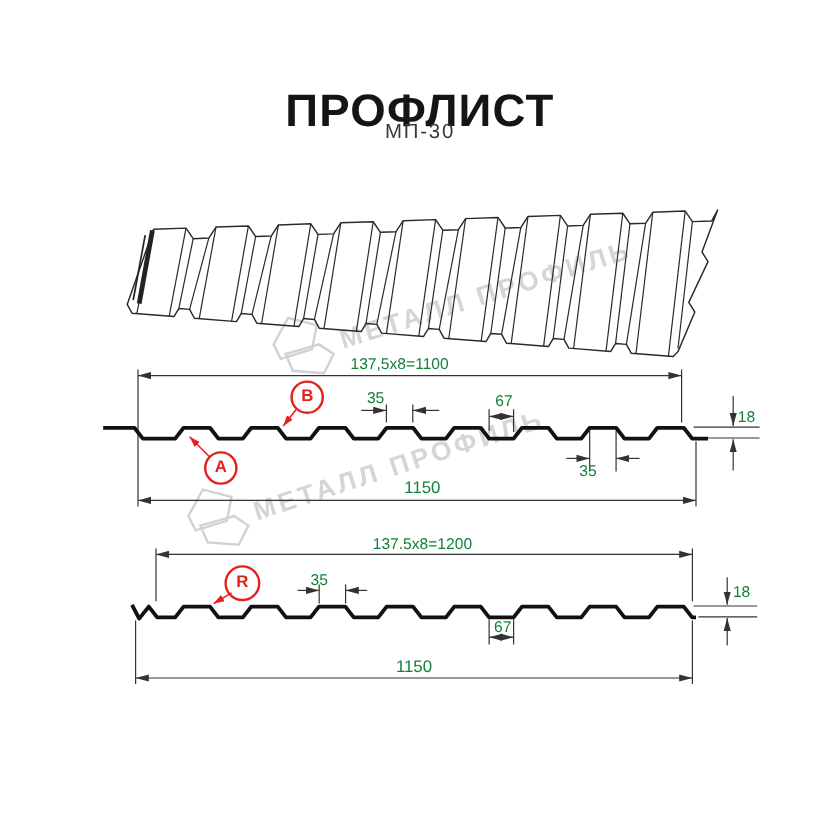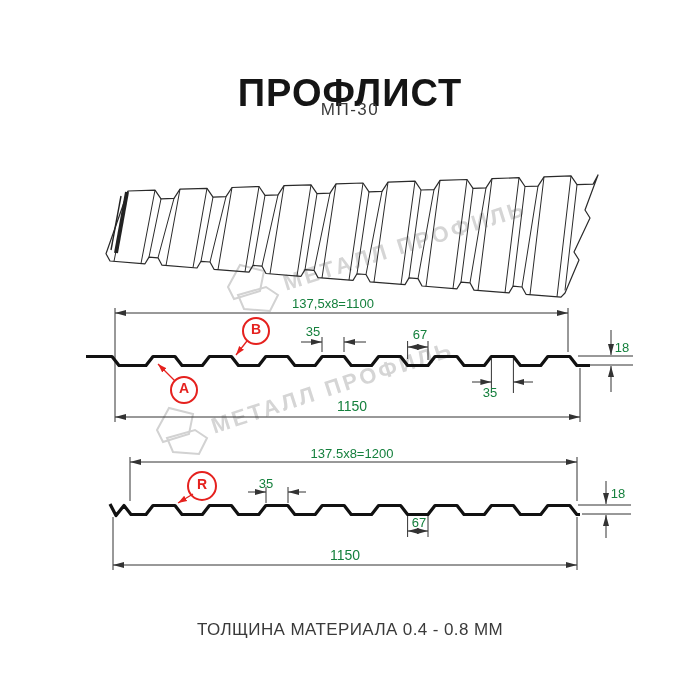--- a/index.html
+++ b/index.html
@@ -153,14 +153,13 @@
   <div class="abs badge" style="left:184px;top:390px">A</div>
   <div class="abs badge" style="left:256px;top:331px">B</div>
 
   <div class="abs dim" style="left:352px;top:453px">137.5x8=1200</div>
   <div class="abs dim" style="left:266px;top:483px">35</div>
   <div class="abs dim" style="left:419px;top:522px">67</div>
   <div class="abs dim" style="left:618px;top:493px">18</div>
   <div class="abs dim" style="left:345px;top:555px;font-size:14px">1150</div>
   <div class="abs badge" style="left:202px;top:486px;width:26px;height:26px;line-height:23px">R</div>
 
-  <div class="abs footer-note">ТОЛЩИНА МАТЕРИАЛА 0.4 - 0.8 ММ</div>
 </div>
 
 </body></html>

